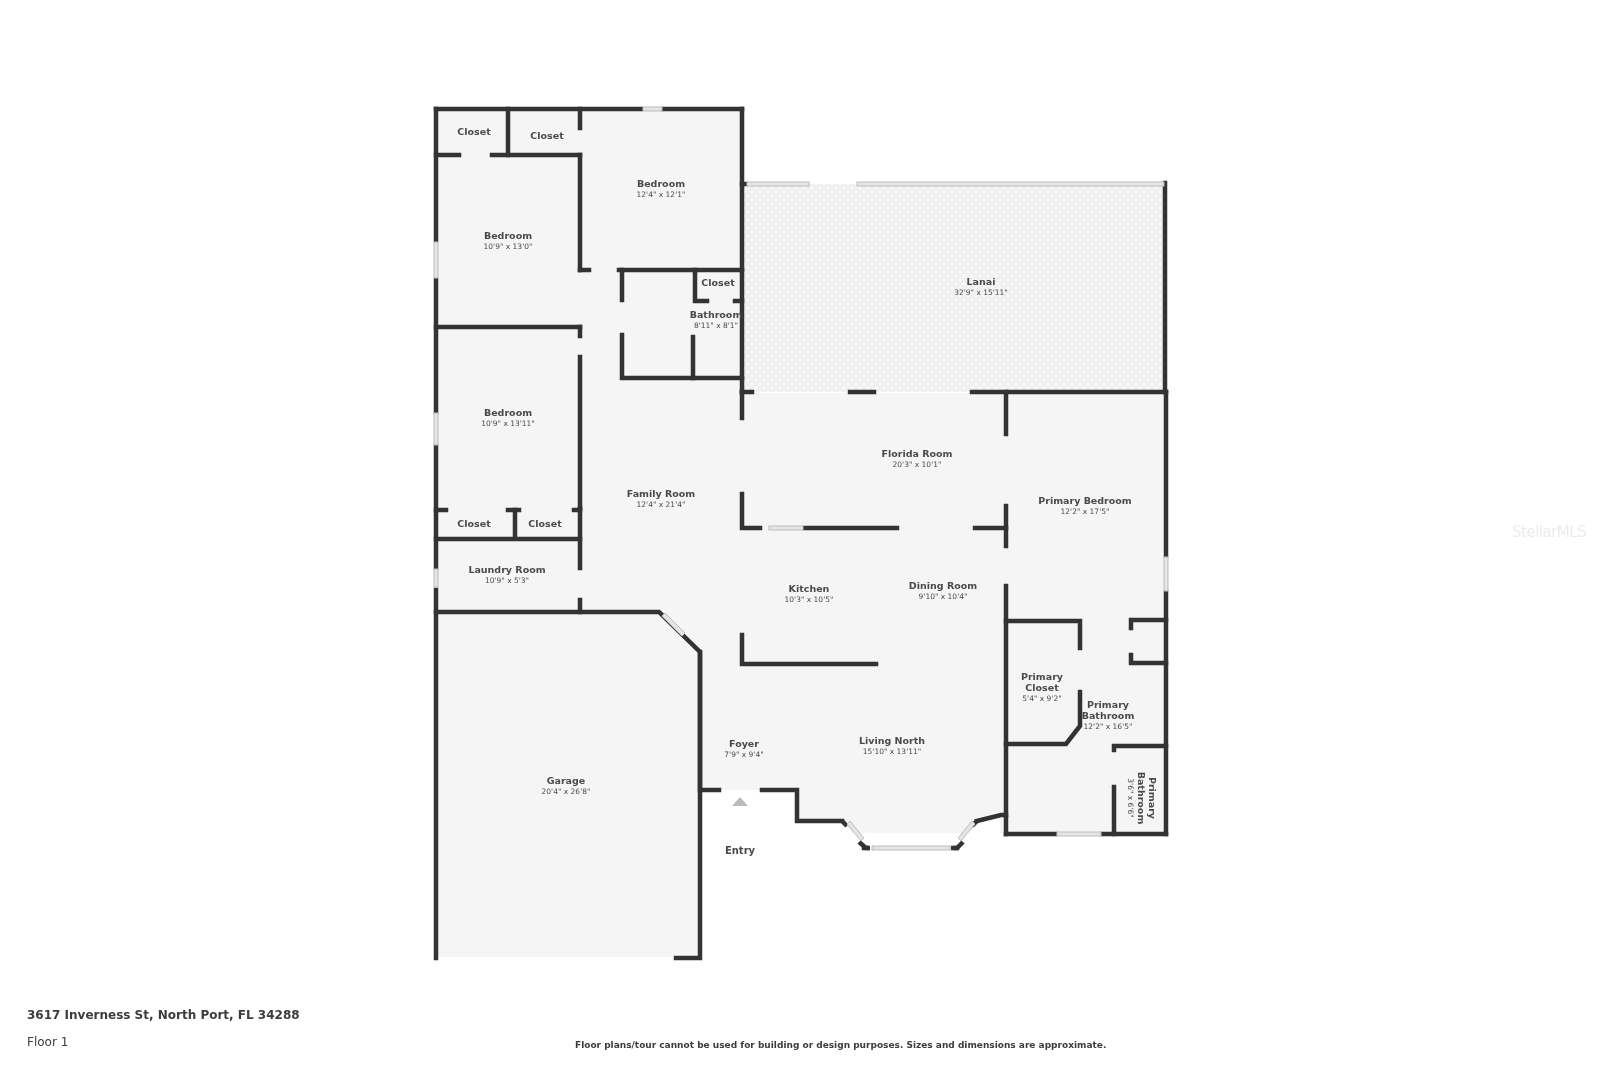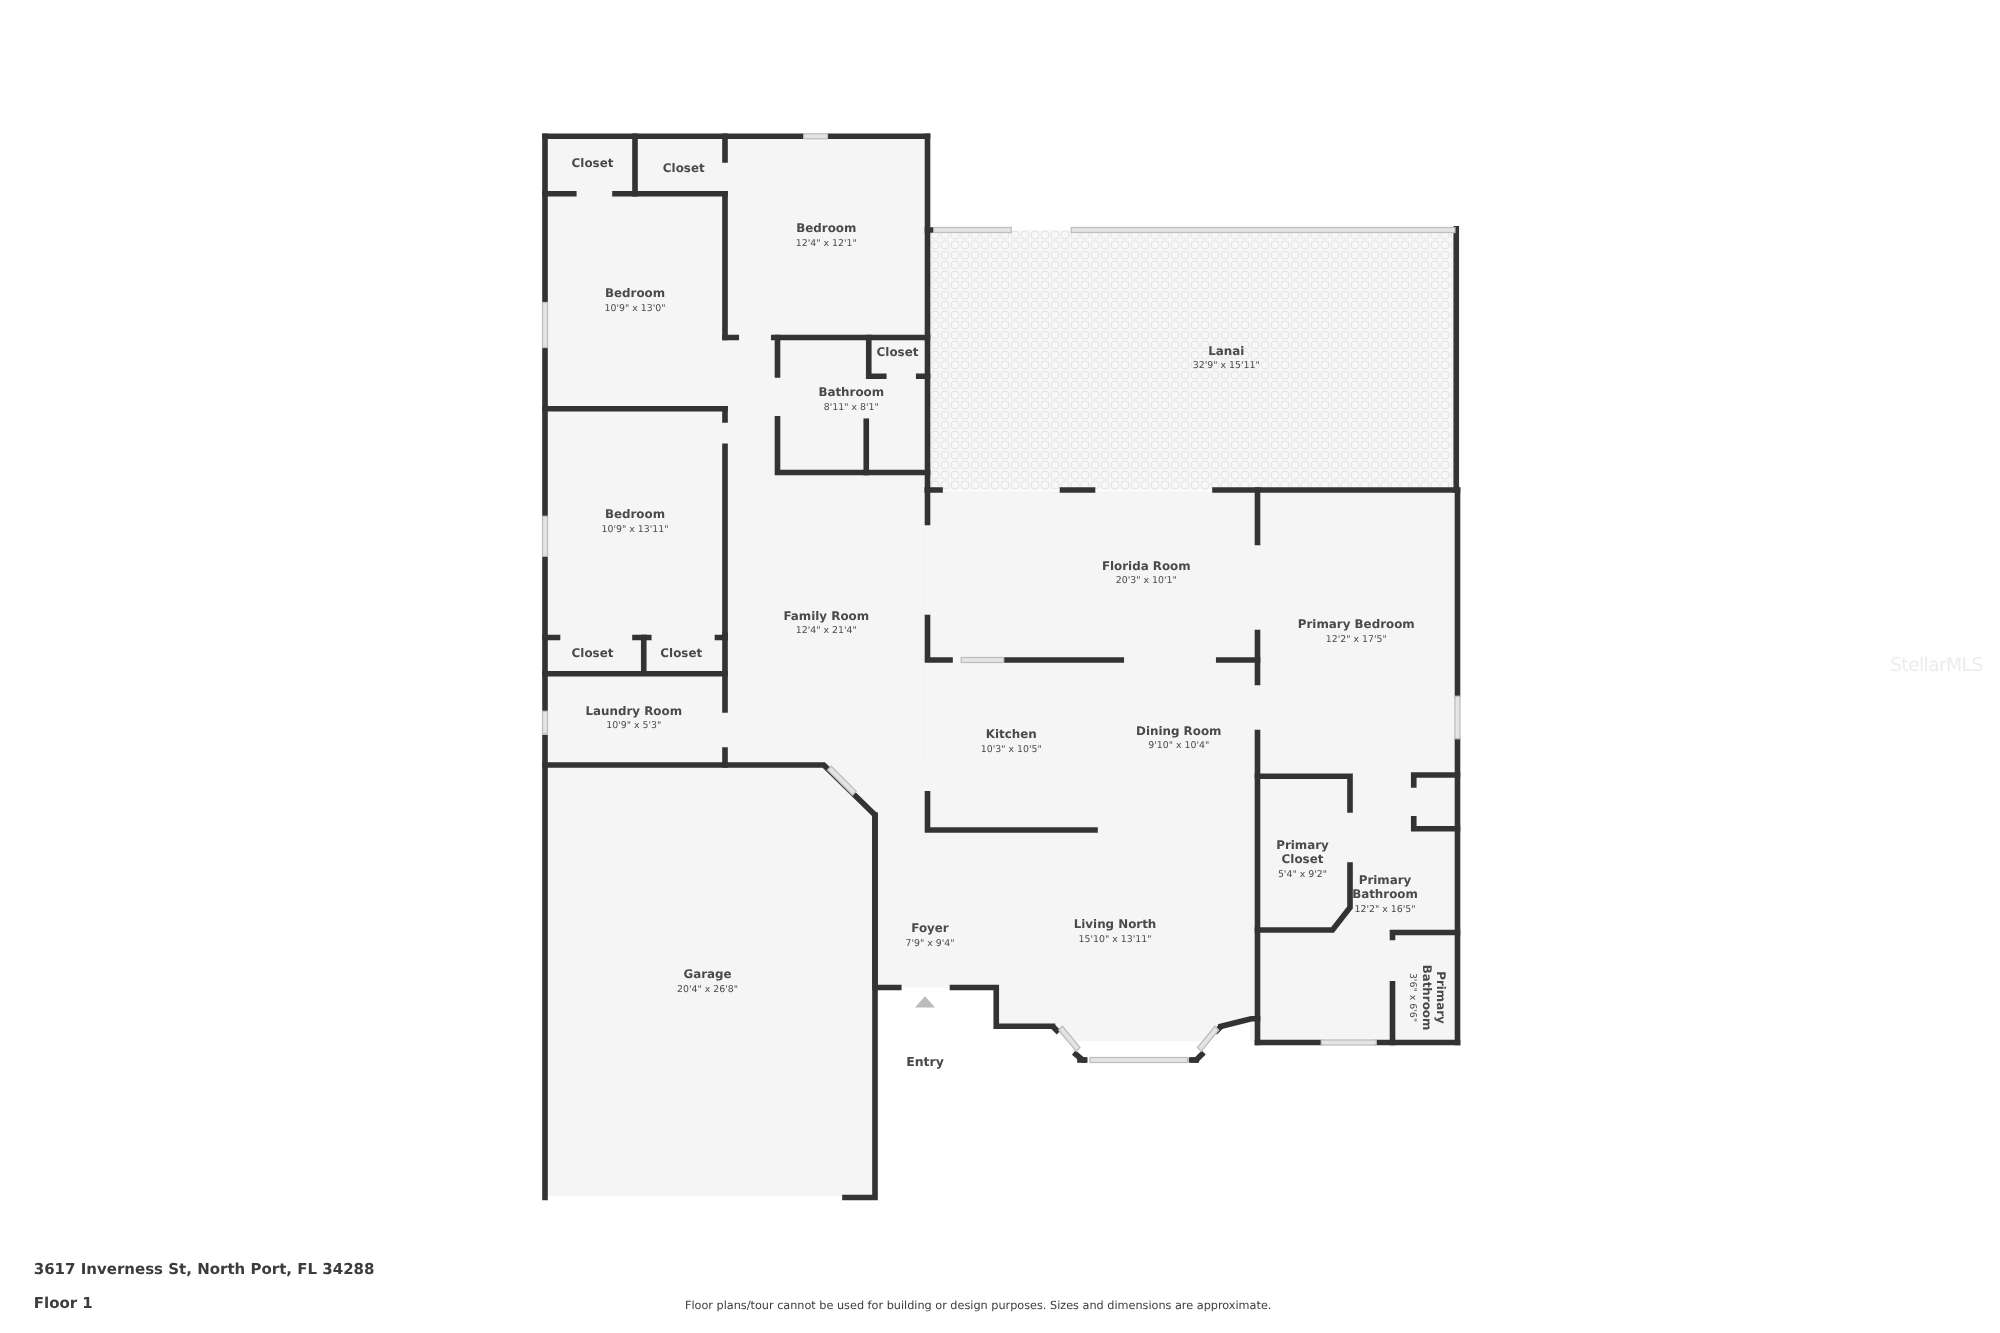--- a/index.html
+++ b/index.html
@@ -4,22 +4,22 @@
 <style>
   html, body { margin: 0; padding: 0; background: #ffffff; }
   body { width: 1600px; height: 1066px; position: relative; overflow: hidden;
          font-family: "DejaVu Sans", "Liberation Sans", sans-serif; color: #3a3a3a; }
   #plan { position: absolute; left: 0; top: 0; width: 1600px; height: 1066px; }
   .lbl { position: absolute; text-align: center; transform: translate(-50%, -50%); white-space: nowrap; line-height: 1.15; }
   .lbl .name { font-size: 9.5px; font-weight: bold; color: #4a4a4a; display: block; }
   .lbl .dim { font-size: 7.5px; color: #4a4a4a; display: block; margin-top: 1px; }
   .rot { transform: translate(-50%, -50%) rotate(90deg); }
   .footer-addr { position: absolute; left: 27px; top: 1008px; font-size: 12px; font-weight: bold; color: #3c3c3c; }
-  .footer-floor { position: absolute; left: 27px; top: 1035px; font-size: 12px; font-weight: bold; color: #3c3c3c; }
-  .disclaimer { position: absolute; left: 548px; top: 1040px; font-size: 9px; font-weight: normal; color: #3c3c3c; }
+  .footer-floor { position: absolute; left: 27px; top: 1035px; font-size: 12px; font-weight: normal; color: #3c3c3c; }
+  .disclaimer { position: absolute; left: 575px; top: 1040px; font-size: 9px; font-weight: bold; color: #3c3c3c; }
   .watermark { position: absolute; left: 1512px; top: 523px; font-size: 15px; color: #ececec; letter-spacing: -0.5px; }
   .entry-lbl { position: absolute; font-size: 10px; font-weight: bold; color: #4a4a4a; transform: translate(-50%, -50%); margin-top: 32px; }
 </style>
 </head>
 <body>
 
 <svg id="plan" viewBox="0 0 1600 1066" xmlns="http://www.w3.org/2000/svg">
   <defs>
     <pattern id="tile" width="8" height="8" patternUnits="userSpaceOnUse">
       <rect width="8" height="8" fill="#f7f7f7"></rect>
@@ -118,21 +118,21 @@
     <span class="name">Bedroom</span>
     <span class="dim">12'4" x 12'1"</span>
   </div>
 <div class="lbl" style="left:508px;top:241px;">
     <span class="name">Bedroom</span>
     <span class="dim">10'9" x 13'0"</span>
   </div>
 <div class="lbl" style="left:718px;top:283px;">
     <span class="name">Closet</span>
   </div>
-<div class="lbl" style="left:681px;top:320px;">
+<div class="lbl" style="left:716px;top:320px;">
     <span class="name">Bathroom</span>
     <span class="dim">8'11" x 8'1"</span>
   </div>
 <div class="lbl" style="left:954px;top:287px;margin-left:27px;">
     <span class="name">Lanai</span>
     <span class="dim">32'9" x 15'11"</span>
   </div>
 <div class="lbl" style="left:508px;top:418px;">
     <span class="name">Bedroom</span>
     <span class="dim">10'9" x 13'11"</span>

